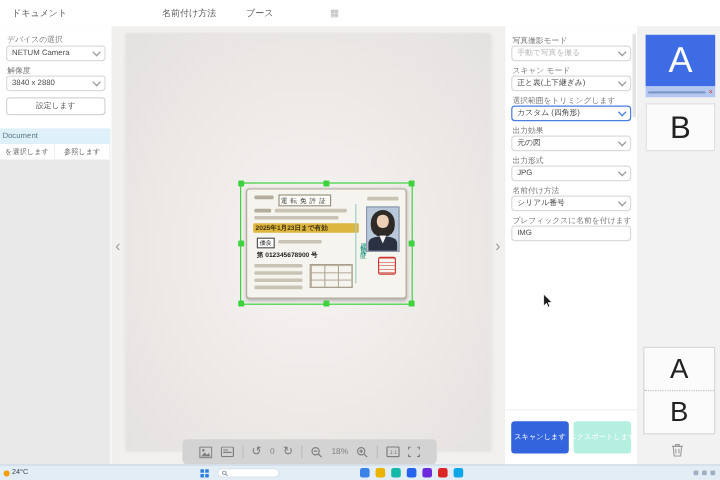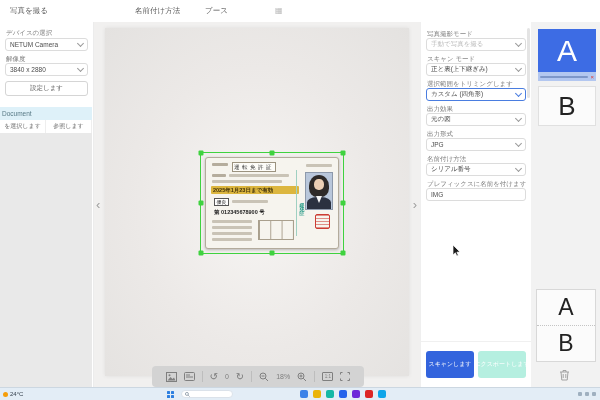--- a/index.html
+++ b/index.html
@@ -111,21 +111,21 @@
   .tray{position:absolute;right:4px;display:flex;gap:3px;align-items:center}
   .tray span{width:4px;height:4px;background:#9fb0c0;border-radius:1px}
 
   .cursor{position:absolute;left:452px;top:244px;z-index:50}
 </style>
 </head>
 <body>
 
 <div class="topbar">
   <div class="tab" style="left:10px">
-      <span>写真を撮る</span>
+      <span>ドキュメント</span>
     </div>
   <div class="tab" style="left:135px">
       <span>名前付け方法</span>
     </div>
   <div class="tab" style="left:205px">
       <span>ブース</span>
     </div>
   <div class="tab-more" style="left:275px">▦</div>
 </div>
 

